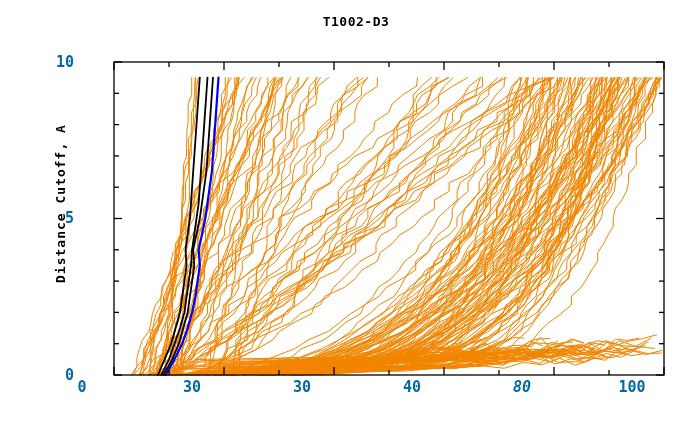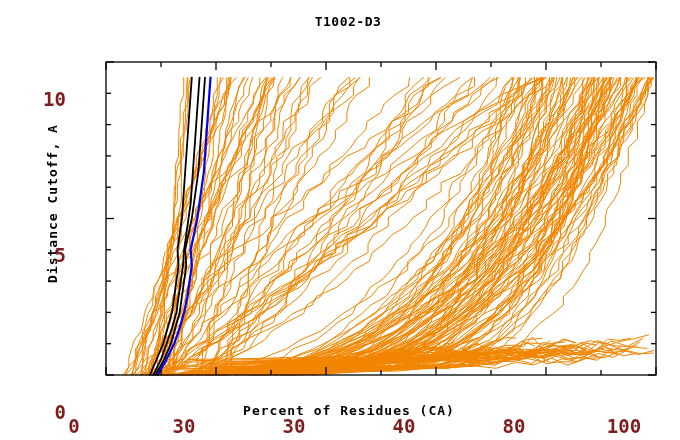--- a/index.html
+++ b/index.html
@@ -3,21 +3,21 @@
 <meta charset="utf-8">
 <style>
   html,body{margin:0;padding:0;}
   body{
     width:680px;height:440px;
     background:#ffffff;
     font-family:"DejaVu Sans Mono","Liberation Mono",monospace;
     overflow:hidden;
     position:relative;
   }
-  #figure{position:absolute;left:8px;top:0;width:596px;height:440px;padding-left:32px;}
+  #figure{position:absolute;left:16px;top:0;width:596px;height:440px;padding-left:32px;}
   #plot-title{
     position:absolute;
     left:0;top:14px;width:680px;
     text-align:center;
     font-size:13px;
     font-weight:bold;
     letter-spacing:0.5px;
     color:#000;
   }
   #ylabel{
@@ -36,44 +36,42 @@
     position:absolute;
     left:66px;top:403px;width:550px;
     text-align:center;
     font-size:13px;
     font-weight:bold;
     letter-spacing:1px;
     color:#000;
   }
   .ticklabel{
     position:absolute;
-    font-size:19px;
+    font-size:15px;
     font-weight:bold;
-    color:#7f1d1d;
+    color:#0369a1;
     white-space:nowrap;
-    margin-top:37px;
   }
   .xtl{transform:translateX(-50%);}
   .ytl{transform:translateY(-50%);text-align:right;}
   svg{display:block;}
 </style>
 </head>
 <body>
 
 <div id="figure">
 
   <div id="plot-title">T1002-D3</div>
   <div id="ylabel">Distance Cutoff, A</div>
-  <div id="xlabel">Percent of Residues (CA)</div>
 
   <div class="ticklabel xtl" style="left:66px;top:378px;">0</div>
   <div class="ticklabel xtl" style="left:176px;top:378px;">30</div>
   <div class="ticklabel xtl" style="left:286px;top:378px;">30</div>
   <div class="ticklabel xtl" style="left:396px;top:378px;">40</div>
-  <div class="ticklabel xtl" style="left:506px;top:378px;">80</div>
+  <div class="ticklabel xtl" style="left:506px;top:378px;font-style:italic;">80</div>
   <div class="ticklabel xtl" style="left:616px;top:378px;">100</div>
 
   <div class="ticklabel ytl" style="left:36px;top:375px;width:22px;">0</div>
   <div class="ticklabel ytl" style="left:36px;top:218px;width:22px;">5</div>
   <div class="ticklabel ytl" style="left:30px;top:62px;width:28px;">10</div>
 
   <svg id="canvas" width="680" height="440">
     <g id="curves">
         <path d="M194.42 375.00 L285.49 366.25 L315.06 357.51 L333.93 348.76 L349.97 340.02 L362.00 331.27 L372.59 322.53 L386.22 313.78 L393.51 305.04 L404.39 296.29 L413.27 287.54 L421.54 278.80 L425.15 270.05 L432.49 261.31 L443.99 252.56 L443.99 243.82 L454.27 235.07 L458.23 226.33 L463.83 217.58 L470.71 208.83 L471.45 200.09 L478.70 191.34 L483.22 182.60 L487.22 173.85 L494.96 165.11 L499.64 156.36 L507.95 147.61 L507.95 138.87 L511.22 130.12 L513.99 121.38 L523.81 112.63 L525.65 103.89 L530.97 95.14 L535.13 86.40 L540.86 77.65" fill="none" stroke="#f28500" stroke-width="1" stroke-linejoin="round" stroke-linecap="round"></path>
         <path d="M175.04 375.00 L292.01 366.25 L326.34 357.51 L343.29 348.76 L360.01 340.02 L368.42 331.27 L380.57 322.53 L394.04 313.78 L401.68 305.04 L412.84 296.29 L415.95 287.54 L424.09 278.80 L431.66 270.05 L442.25 261.31 L443.99 252.56 L453.80 243.82 L457.92 235.07 L462.35 226.33 L471.41 217.58 L471.41 208.83 L478.01 200.09 L481.39 191.34 L485.42 182.60 L490.80 173.85 L496.90 165.11 L501.65 156.36 L504.65 147.61 L505.34 138.87 L506.55 130.12 L515.45 121.38 L519.99 112.63 L522.64 103.89 L524.99 95.14 L529.62 86.40 L532.86 77.65" fill="none" stroke="#f28500" stroke-width="1" stroke-linejoin="round" stroke-linecap="round"></path>

